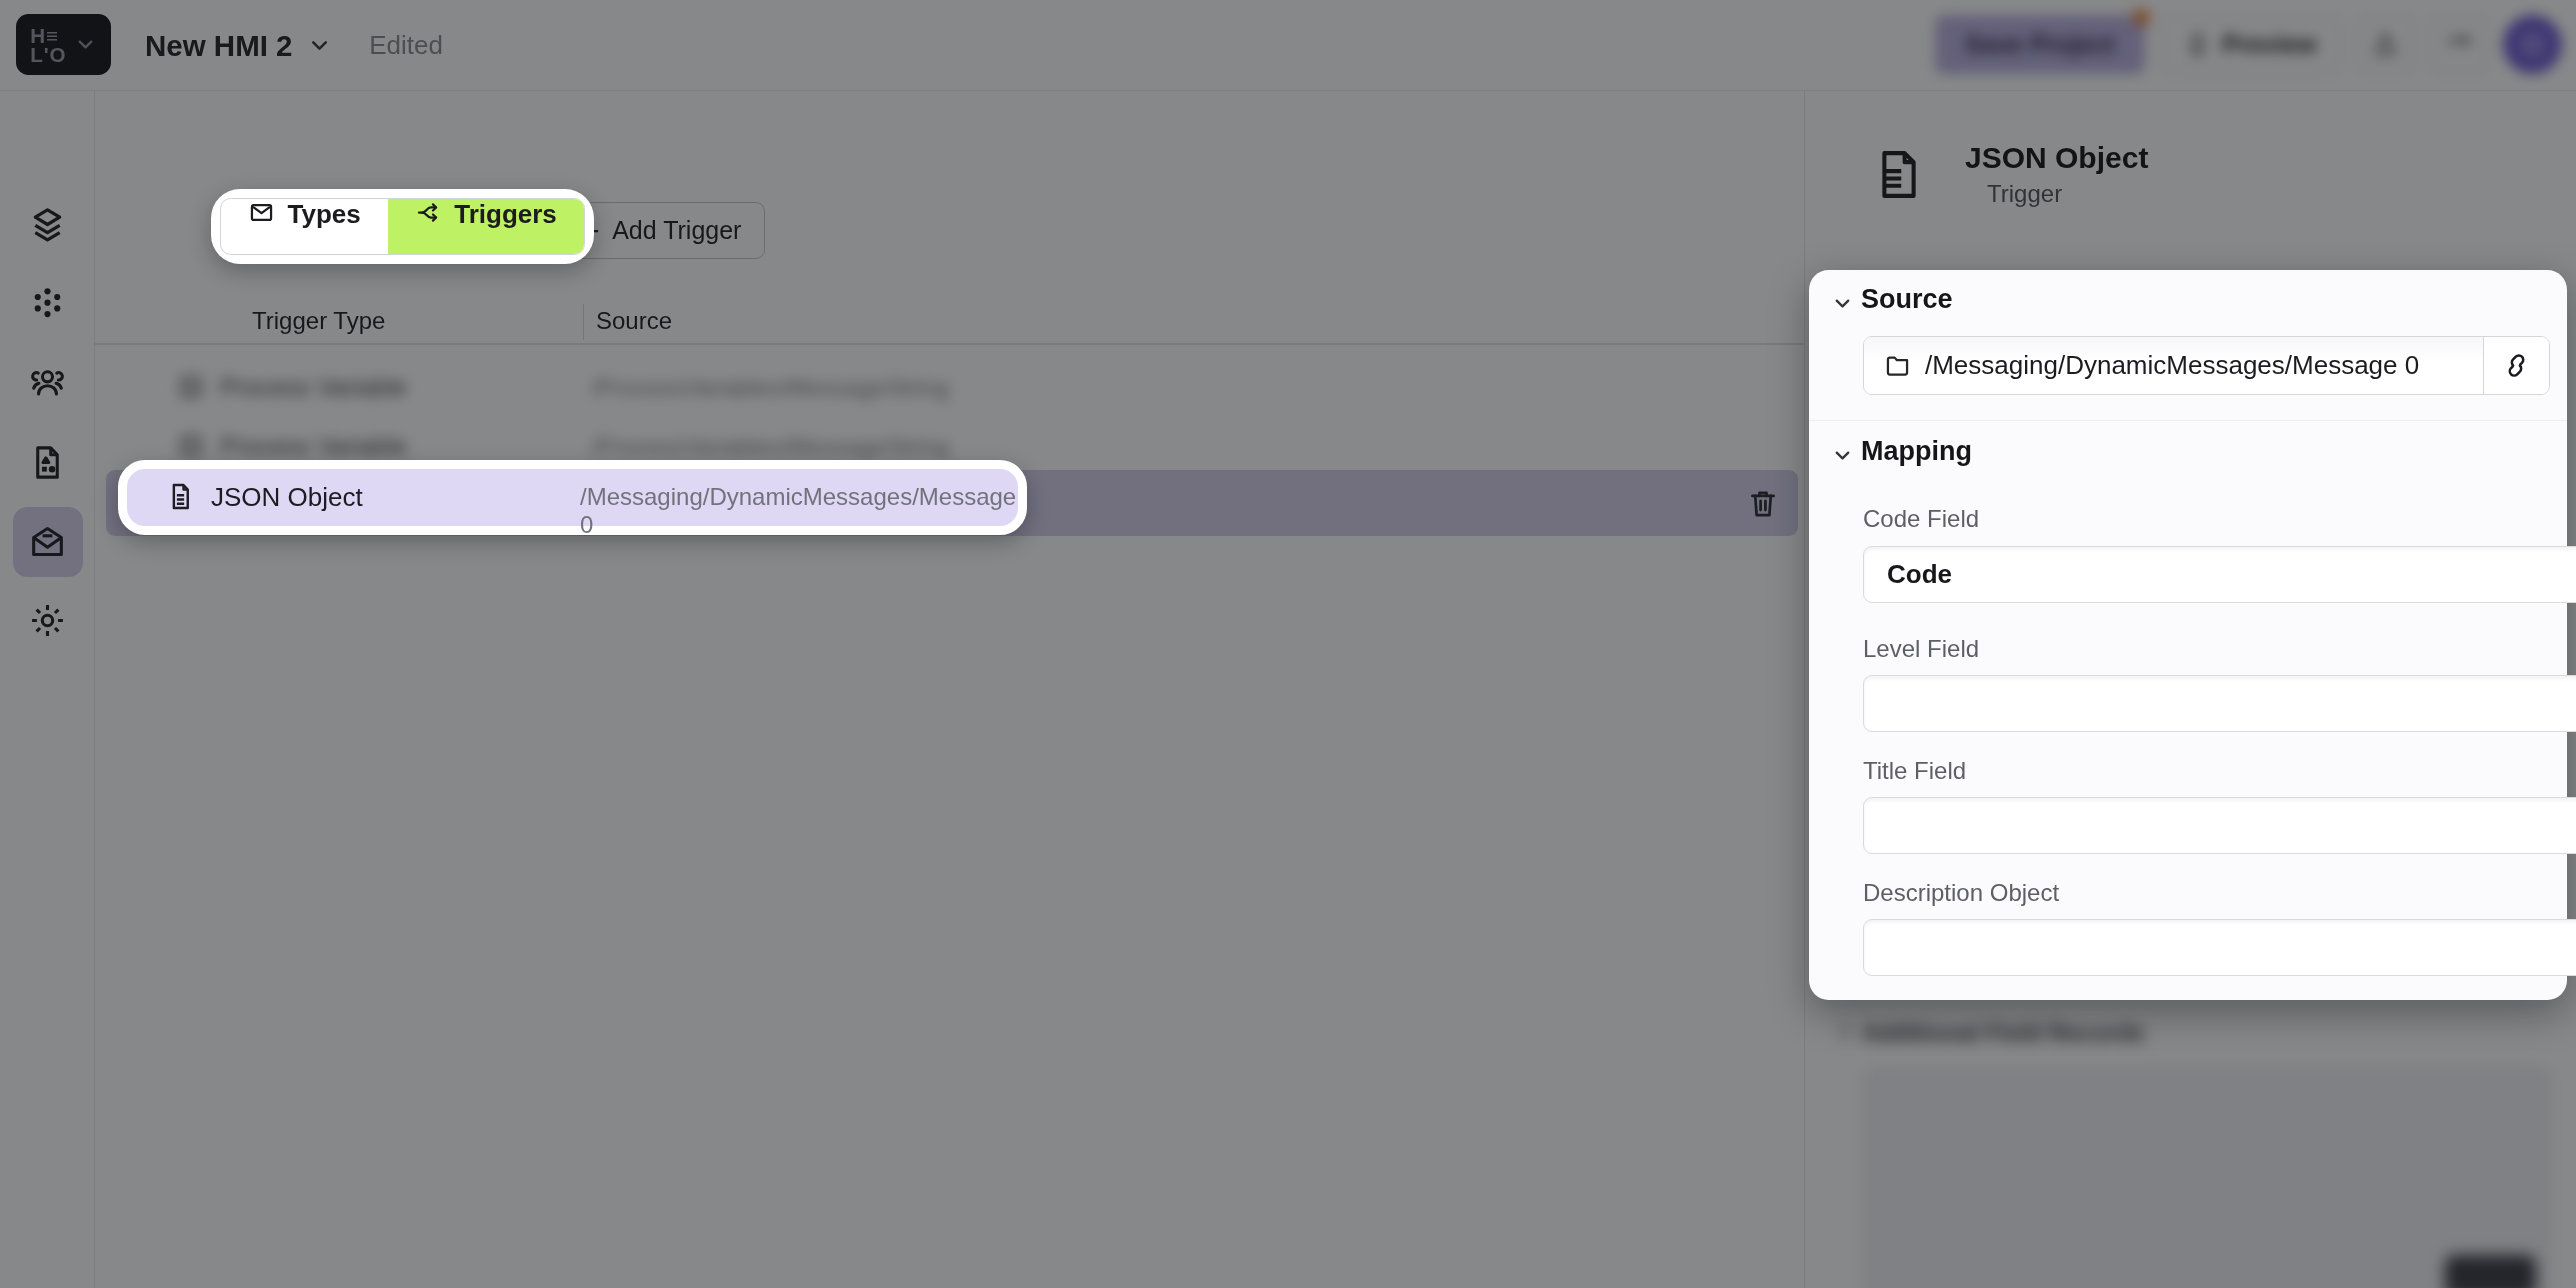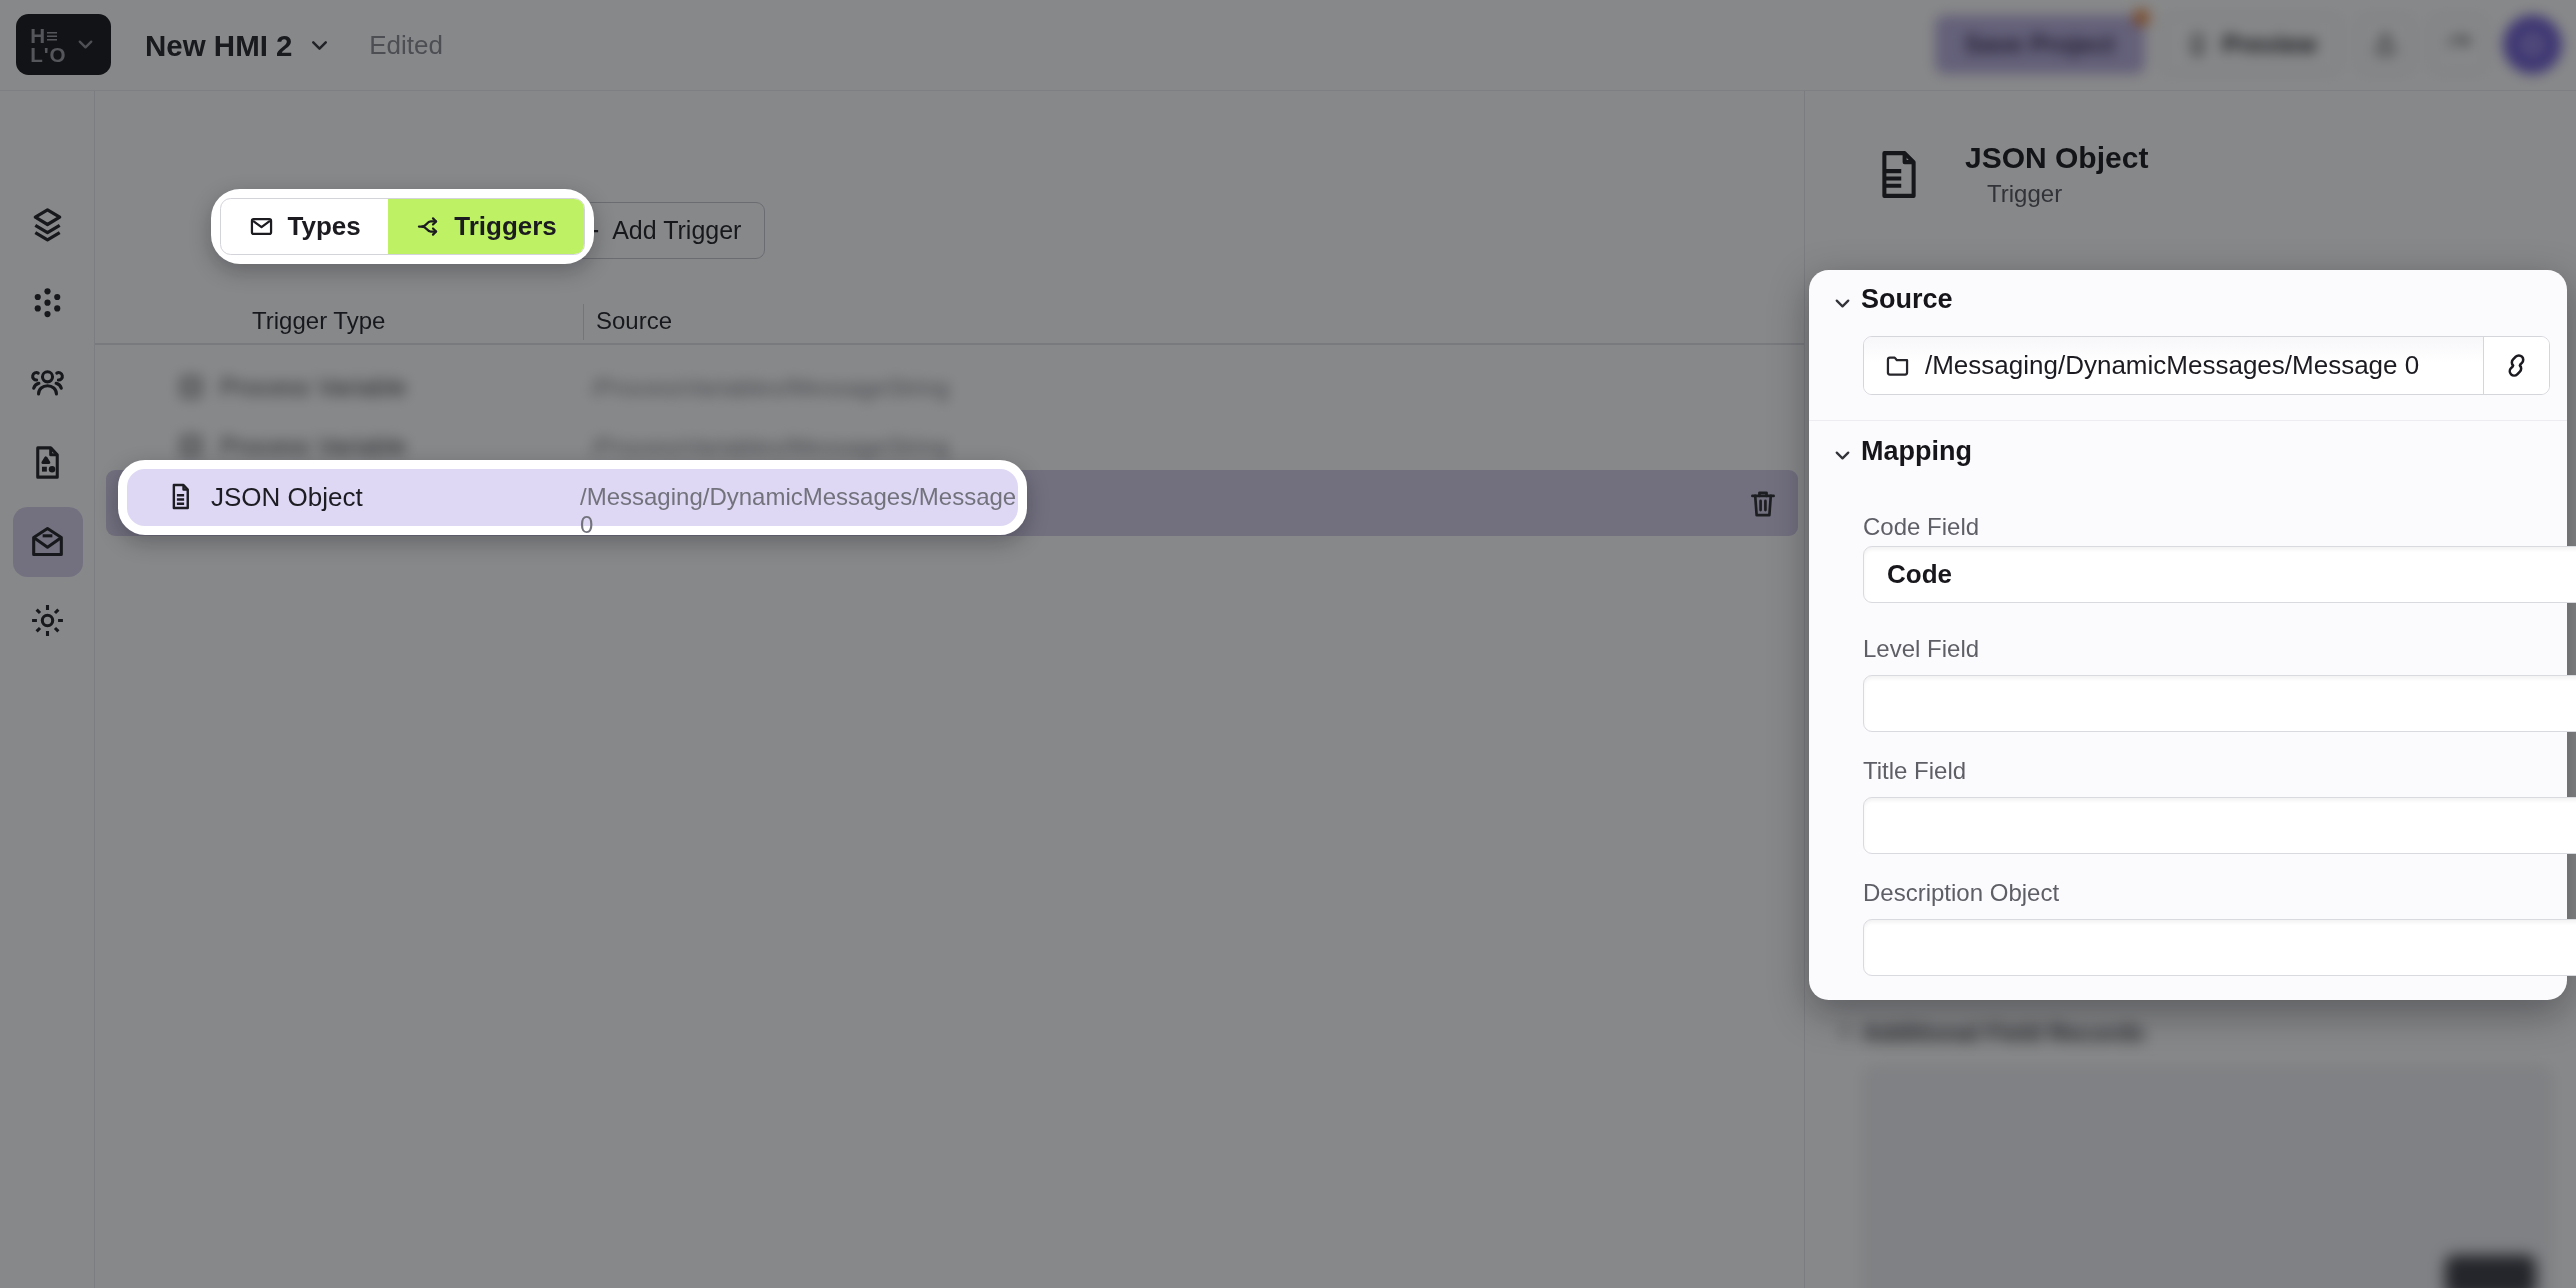--- a/index.html
+++ b/index.html
@@ -38,21 +38,21 @@
   .side-active-bg { position:absolute; left:12.5px; top:416px; width:70px; height:70px; border-radius:14.3px;
                     background:#d7d1ed; }
 
   
   .main { position:absolute; left:95px; top:91px; width:1709px; height:1197px; background:#fff; }
 
   .seg-spotlight { position:absolute; left:116px; top:98px; z-index:60; background:#fff; padding:9px;
                    border-radius:29px; box-shadow:0 7.2px 21.5px rgba(10,10,20,.28); }
   .segmented { display:flex; height:57px; border:1.8px solid #d3d3da; border-radius:10.7px; overflow:hidden;
                background:#fff; }
-  .seg { display:flex; align-items:center; gap:12.5px; padding:0 27px; font-size:26px; font-weight:600;
+  .seg { display:flex; align-items:flex-start; gap:12.5px; padding:0 27px; font-size:26px; font-weight:600;
          color:#1b1b20; }
   .seg.selected { background:#bef264; }
 
   .btn-add { position:absolute; left:462px; top:111px; height:57px; padding:0 23px; border:1.8px solid #c7c7cf;
              border-radius:9px; background:#fff; display:flex; align-items:center; gap:12.5px;
              font-size:25px; color:#1f1f25; }
   .btn-add .plus { font-size:32px; font-weight:400; line-height:0; color:#26262c; }
 
   .search-box { position:absolute; left:1214px; top:111px; width:503px; height:57px; border:1.8px solid #c7c7cf;
                 border-radius:7.2px; background:#fff; display:flex; align-items:center; }
@@ -394,21 +394,21 @@
 
   <div class="card-divider"></div>
 
   <span class="sec-chev" style="top:174px">
     <svg width="23" height="23" viewBox="0 0 24 24" fill="none" stroke="currentColor" stroke-width="2.4" stroke-linecap="round" stroke-linejoin="round">
         <polyline points="6 9 12 15 18 9"></polyline>
       </svg>
   </span>
   <div class="sec-label" style="top:166px">Mapping</div>
 
-  <div class="fld-label" style="top:243px">Code Field</div>
+  <div class="fld-label" style="top:235px">Code Field</div>
   <input class="fld-input" style="top: 276px;" value="Code">
 
   <div class="fld-label" style="top:365px">Level Field</div>
   <input class="fld-input" style="top: 405px;" value="">
 
   <div class="fld-label" style="top:487px">Title Field</div>
   <input class="fld-input" style="top: 527px;" value="">
 
   <div class="fld-label" style="top:609px">Description Object</div>
   <input class="fld-input" style="top: 649px;" value="">

